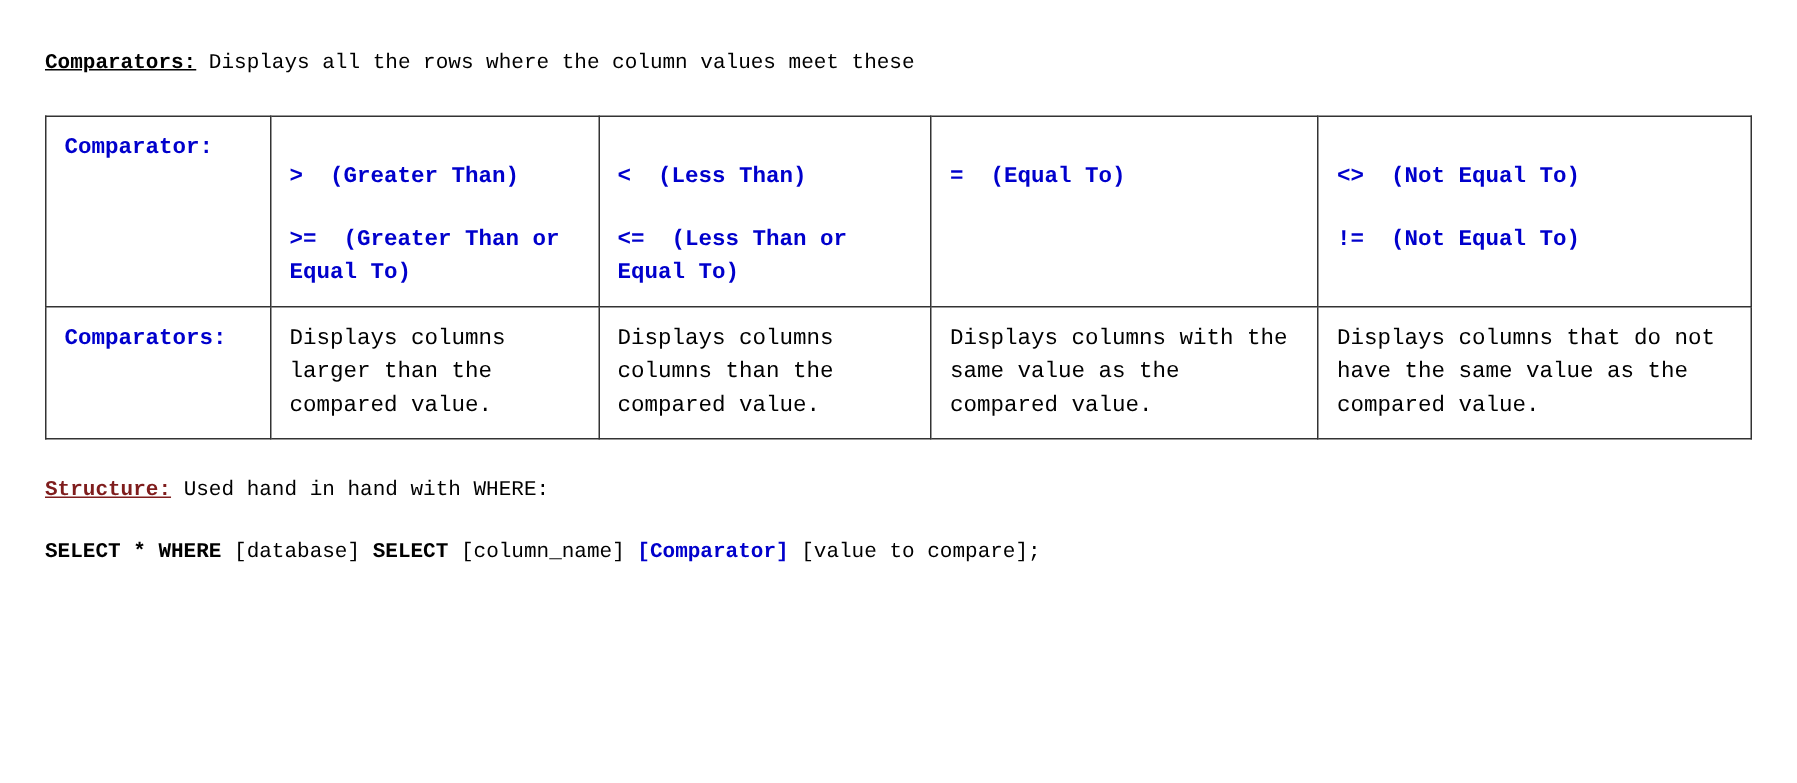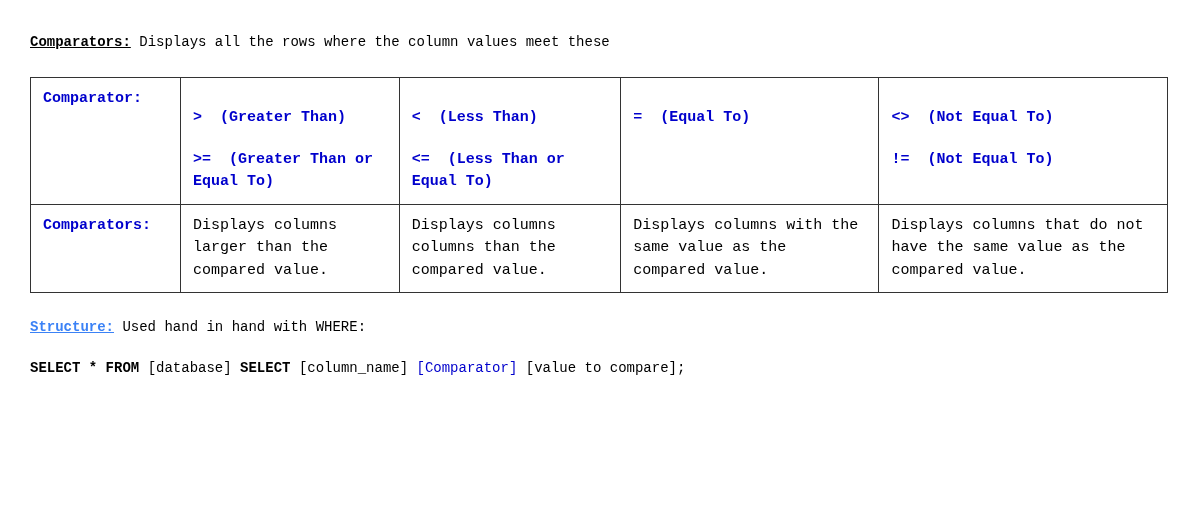--- a/index.html
+++ b/index.html
@@ -61,40 +61,40 @@
     }
 
     .footer-text {
       margin-bottom: 18px;
       line-height: 1.5;
     }
 
     .footer-text .label-bold {
       font-weight: bold;
       text-decoration: underline;
-      color: #3b82f6;
+      color: #7f1d1d;
     }
 
     .sql-line {
       line-height: 1.8;
     }
 
     .sql-kw {
       font-weight: bold;
       color: #000;
     }
 
     .sql-placeholder {
       color: #000;
       font-weight: normal;
       margin-top: 40px;
     }
 
     .sql-comparator {
-      font-weight: normal;
+      font-weight: bold;
       color: #0000cc;
     }
   </style>
 </head>
 <body>
 
 <div class="intro-text">
   <span class="label-bold">Comparators:</span><span> Displays all the rows where the column values meet these</span>
   <br>
 </div>
@@ -139,21 +139,21 @@
     </td>
   </tr>
 </tbody>
   </table>
 
 <div class="footer-text">
   <span class="label-bold">Structure:</span><span> Used hand in hand with WHERE:</span>
 </div>
 
 <div class="sql-line">
-  <span class="sql-kw">SELECT * FROM</span>
+  <span class="sql-kw">SELECT * WHERE</span>
   <span class="sql-placeholder"> </span><span class="sql-placeholder">[database]</span>
   <span> </span>
   <span class="sql-kw">SELECT</span>
   <span> </span>
   <span class="sql-placeholder">[column_name]</span>
   <span> </span>
   <span class="sql-comparator">[Comparator]</span>
   <span> </span>
   <span class="sql-placeholder">[value to compare];</span>
 </div>

